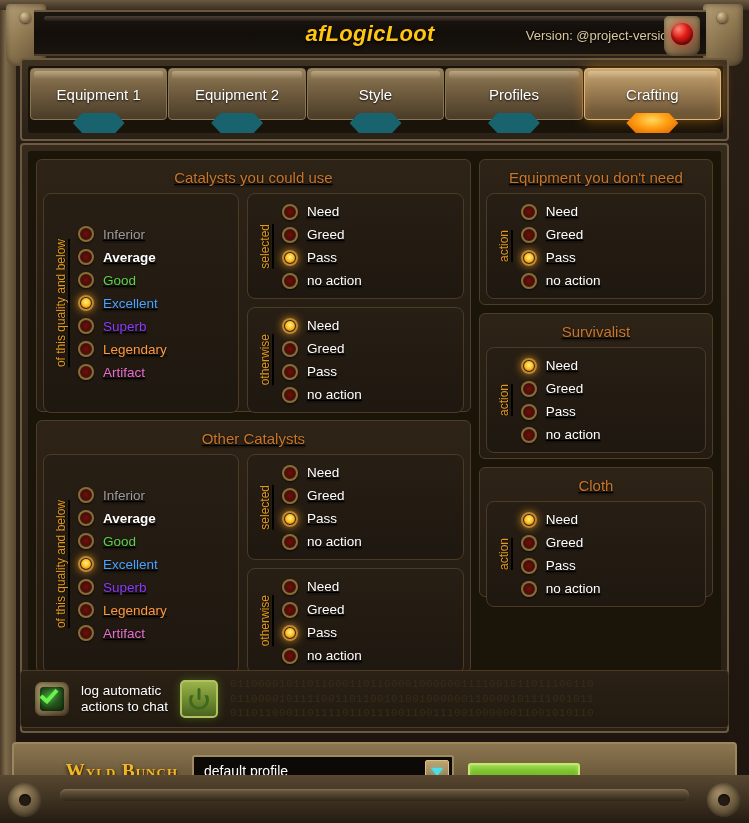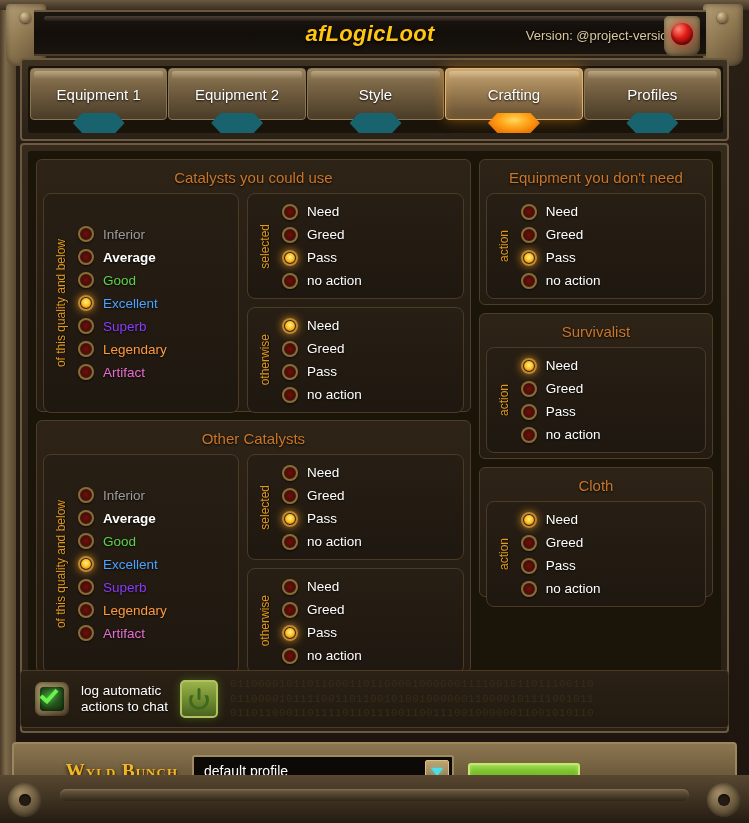--- a/index.html
+++ b/index.html
@@ -148,21 +148,21 @@
     position:absolute; left:20px; top:143px; width:709px; height:590px;
     background: linear-gradient(180deg,#362a1d 0%,#2a2015 100%);
     border:2px solid #6b5a3f; border-radius:4px;
   }
   #inner {
     position:absolute; left:6px; top:6px; right:6px; bottom:6px;
     background:#1b1409; border-radius:3px;
     padding: 8px;
   }
 
-  .columns { display:flex; gap:8px; height:100%; }
+  .columns { display:flex; gap:8px; height:100%;text-decoration:underline; }
   .col-left  { width: 440px; display:flex; flex-direction:column; gap:8px; }
   .col-right { width: 237px; display:flex; flex-direction:column; gap:8px; }
 
   
   .group {
     background: linear-gradient(180deg,#2d2317 0%,#241b11 100%);
     border:1px solid #4e3e28;
     border-radius:6px;
     position:relative;
     padding: 6px;
@@ -356,26 +356,26 @@
         <span class="gem"></span>
       </div>
       <div class="tab">
         <span class="label">Equipment 2</span>
         <span class="gem"></span>
       </div>
       <div class="tab">
         <span class="label">Style</span>
         <span class="gem"></span>
       </div>
+      <div class="tab">
+        <span class="label">Profiles</span>
+        <span class="gem"></span>
+      </div>
       <div class="tab active">
         <span class="label">Crafting</span>
-        <span class="gem"></span>
-      </div>
-      <div class="tab">
-        <span class="label">Profiles</span>
         <span class="gem"></span>
       </div>
     </div>
   </div>
 
   <div id="content">
     <div id="inner">
       <div class="columns">
 
         <div class="col-left">

